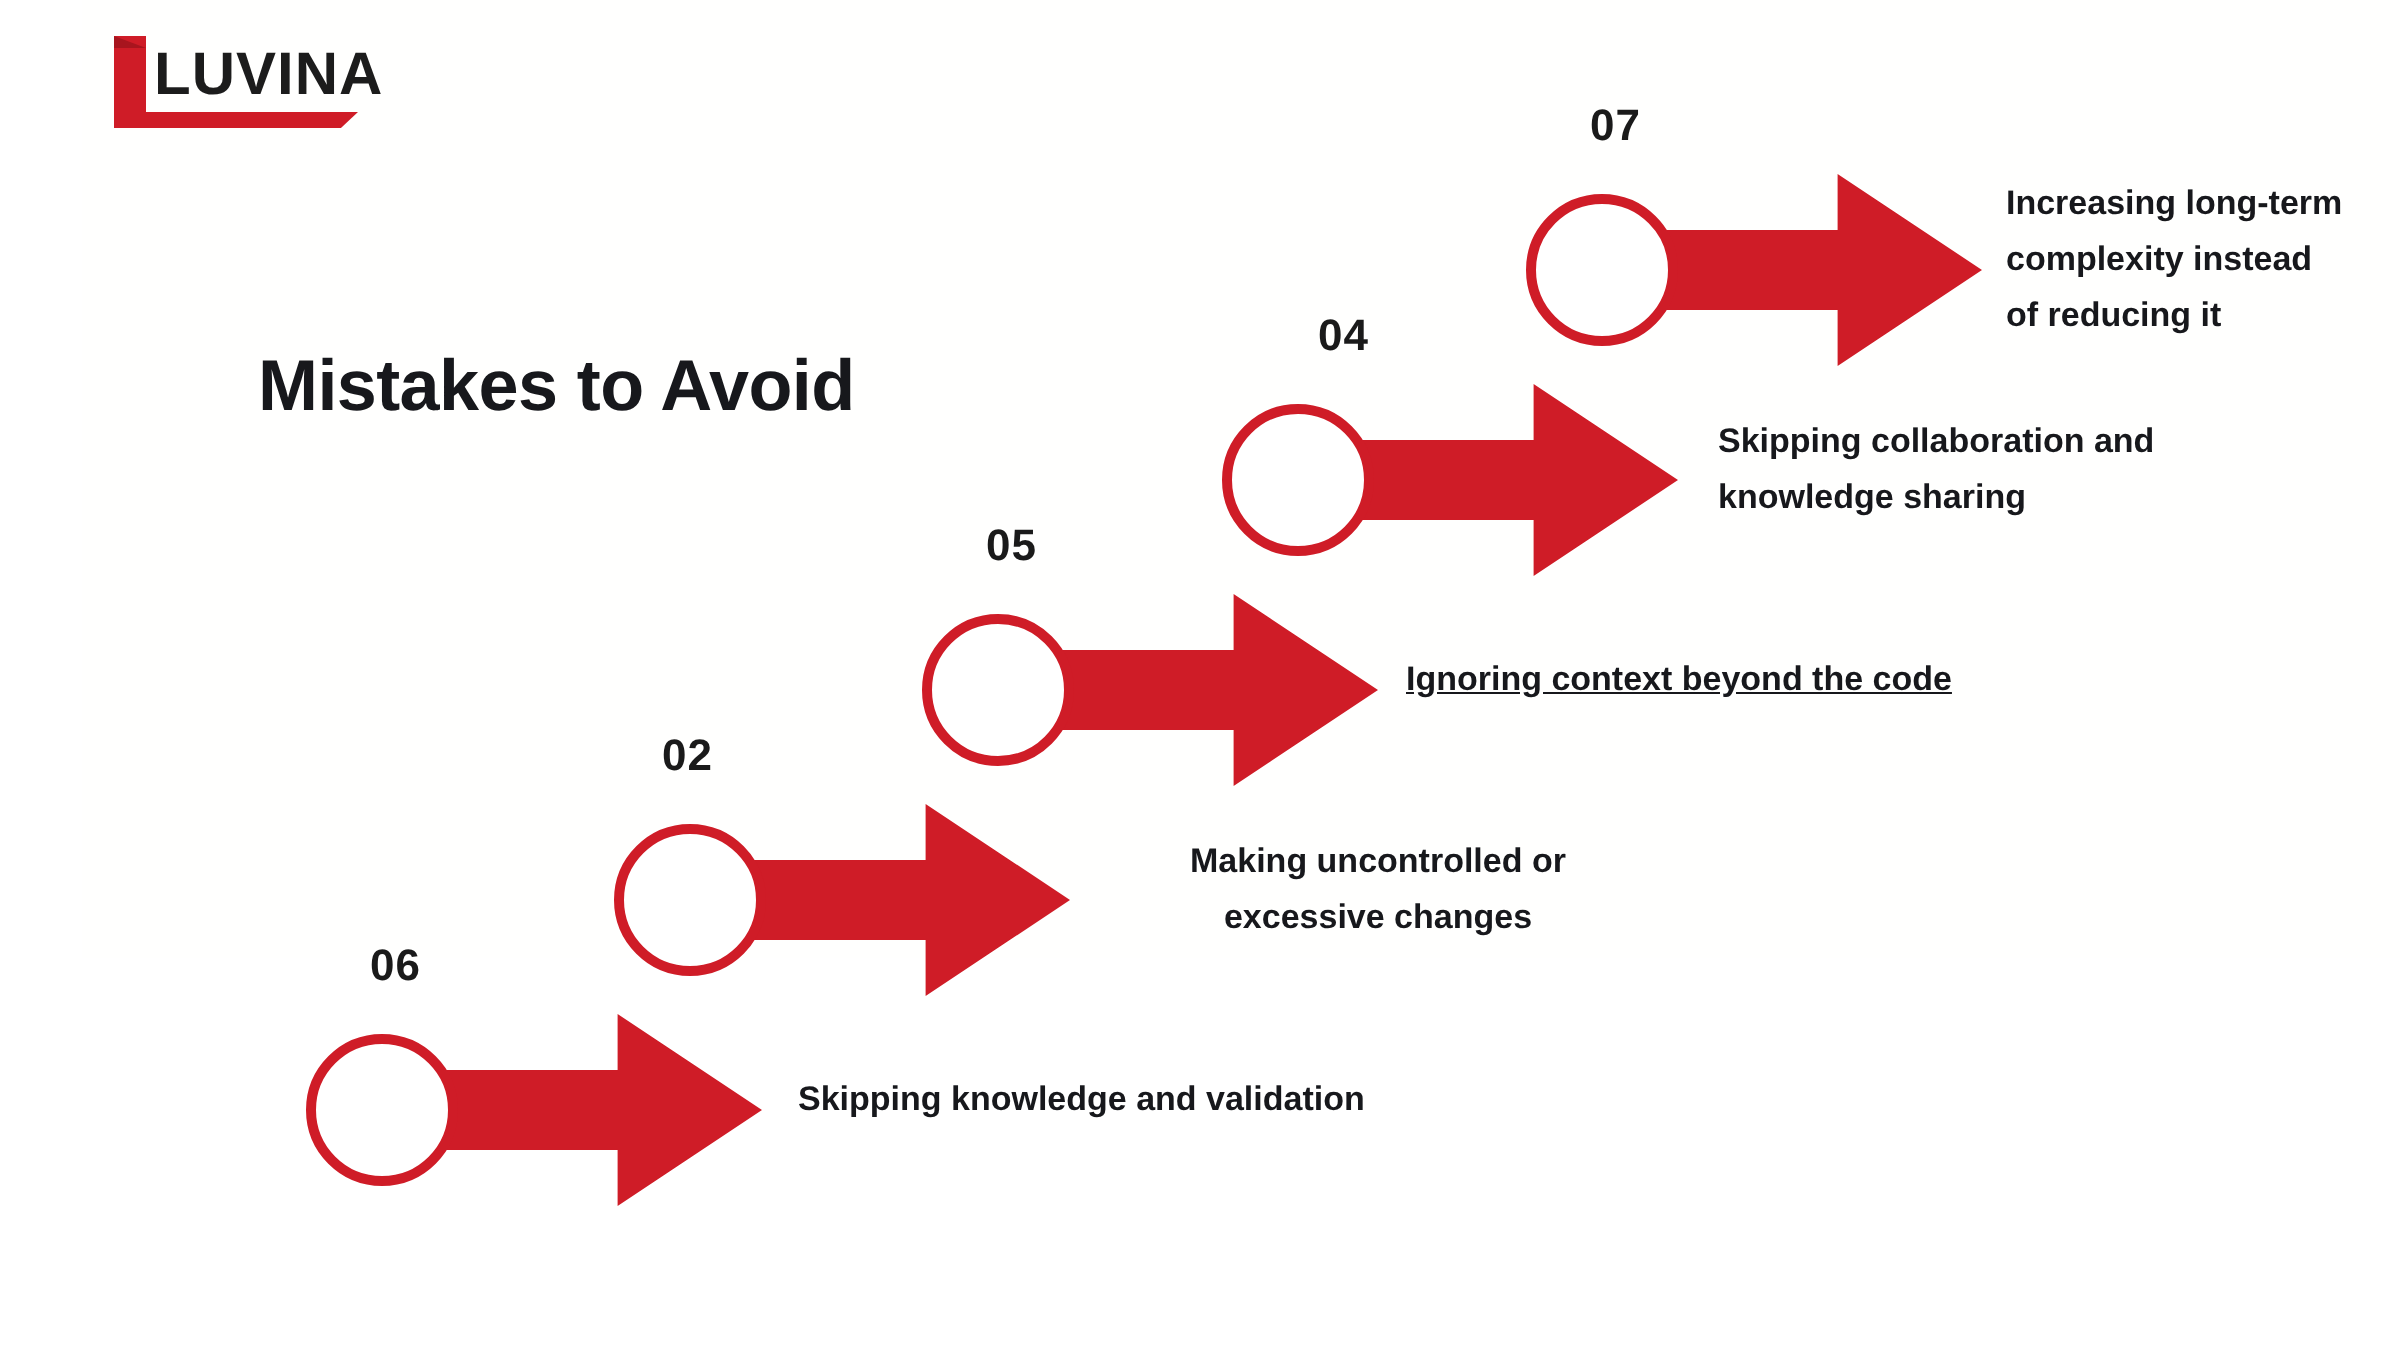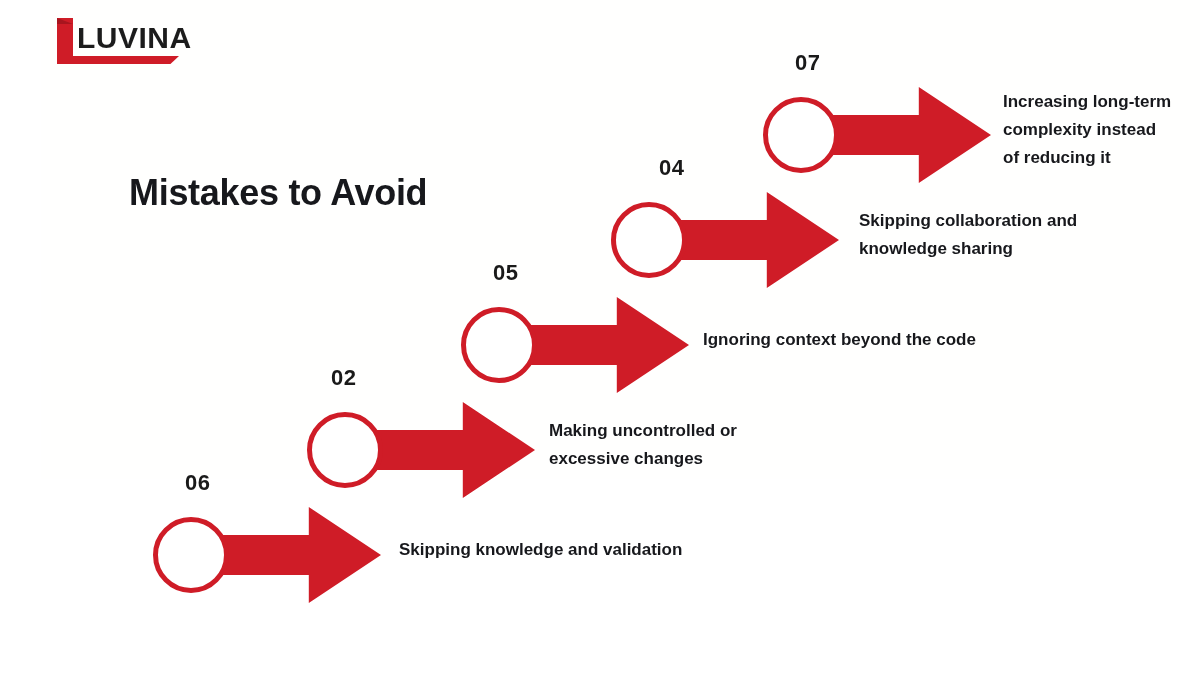--- a/index.html
+++ b/index.html
@@ -134,25 +134,25 @@
     white-space: pre-line;
   }
 
   
   #step-1 { left: 112px; top: 505px; }
   #step-1 .step-num { left: 32px; top: -35px; }
   #step-1 .step-text { left: 246px; top: 31px; width: 400px; }
 
   #step-2 { left: 266px; top: 400px; }
   #step-2 .step-num { left: 24px; top: -35px; }
-  #step-2 .step-text { left: 242px; top: 17px; width: 300px; }
+  #step-2 .step-text { left: 232px; top: 17px; width: 300px; text-align: center; }
 
   #step-3 { left: 420px; top: 295px; }
   #step-3 .step-num { left: 32px; top: -35px; }
-  #step-3 .step-text { left: 242px; top: 31px; width: 400px; }
+  #step-3 .step-text { left: 242px; top: 31px; width: 400px; text-decoration: underline; }
 
   #step-4 { left: 570px; top: 190px; }
   #step-4 .step-num { left: 48px; top: -35px; }
   #step-4 .step-text { left: 248px; top: 17px; width: 330px; }
 
   #step-5 { left: 722px; top: 85px; }
   #step-5 .step-num { left: 32px; top: -35px; }
   #step-5 .step-text { left: 240px; top: 3px; width: 260px; }
 </style>
 </head>

